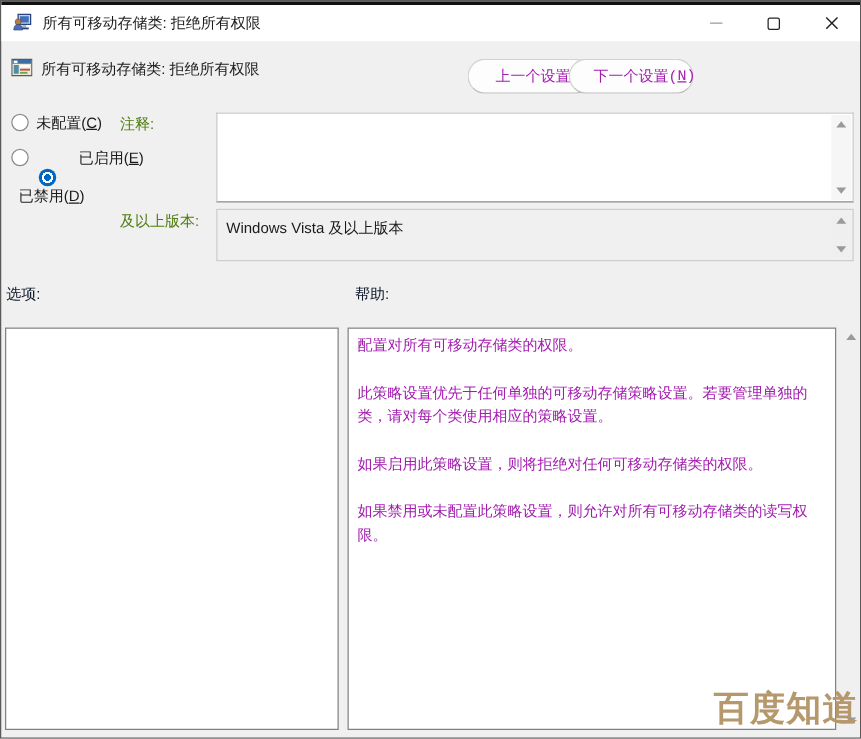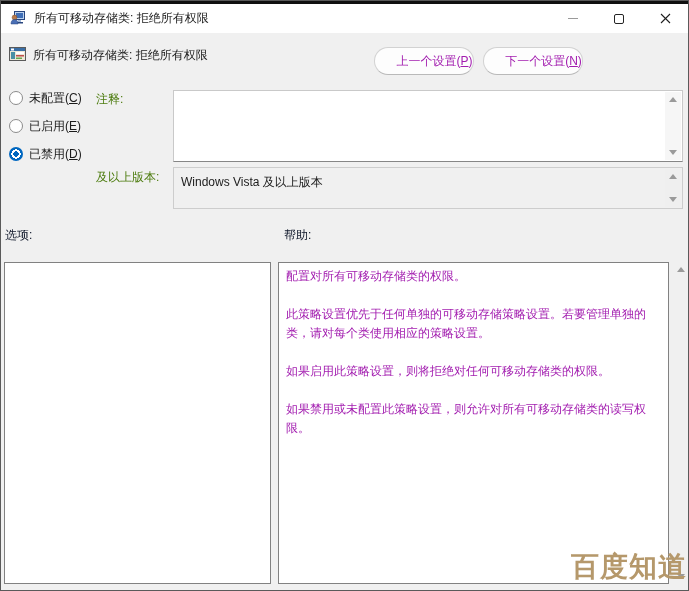--- a/index.html
+++ b/index.html
@@ -26,21 +26,21 @@
   .header-icon { position:absolute; left:8px; top:45px; }
   .policy-title { position:absolute; left:32px; top:46px; height:16px; line-height:16px;
     font-size:12px; color:#1b1b1b; white-space:nowrap; }
   .btn {
     position:absolute; height:28px; width:100px; background:#fdfdfd;
     border:1px solid #d2d2d2; border-bottom-color:#b9b9b9; border-radius:14px;
     font-size:12px; color:#a21caf; display:flex; align-items:center; justify-content:center;
     white-space:nowrap; cursor:default;padding-left:21px;
   }
   .btn-prev { left:373px; top:46px; }
-  .btn-next { left:482px; top:46px; }
+  .btn-next { left:454px; top:46px;font-family:Liberation Mono, monospace; }
   .ul { text-decoration:underline; }
   
   .radio-row { position:absolute; left:8px; display:flex; align-items:center; height:16px; }
   .radio-circle { width:14px; height:14px; border-radius:50%; border:1px solid #8b8b8b;
     background:#ffffff; flex:0 0 auto; }
   .radio-circle.checked {
     border:none;
     background:radial-gradient(circle at 50% 50%, #0067c0 0 2.6px, #ffffff 2.6px 4.6px, #0067c0 4.6px 7.5px);
   }
   .radio-label { margin-left:6px; font-size:12px; color:#1b1b1b; white-space:nowrap; }
@@ -139,25 +139,25 @@
   <div class="btn btn-next">
     <span>下一个设置(</span>
       <span class="ul">N</span>
       <span>)</span>
   </div>
 
   <div class="radio-row" style="top:89px;align-items:center;">
     <span class="radio-circle"></span>
     <span class="radio-label"><span>未配置(</span><span class="ul">C</span><span>)</span></span>
   </div>
-  <div class="radio-row" style="top:117px;">
+  <div class="radio-row" style="top:117px;gap:34px;">
     <span class="radio-circle"></span>
     <span class="radio-label"><span>已启用(</span><span class="ul">E</span><span>)</span></span>
   </div>
-  <div class="radio-row" style="top:145px;">
+  <div class="radio-row" style="top:134px;flex-direction:column;">
     <span class="radio-circle checked"></span>
     <span class="radio-label"><span>已禁用(</span><span class="ul">D</span><span>)</span></span>
   </div>
 
   <span class="field-label" style="left:95px; top:90px;">注释:</span>
   <div class="comment-box">
     <span></span>
     <div class="sb">
       <span class="arr-up"></span>
       <span class="arr-down"></span>

